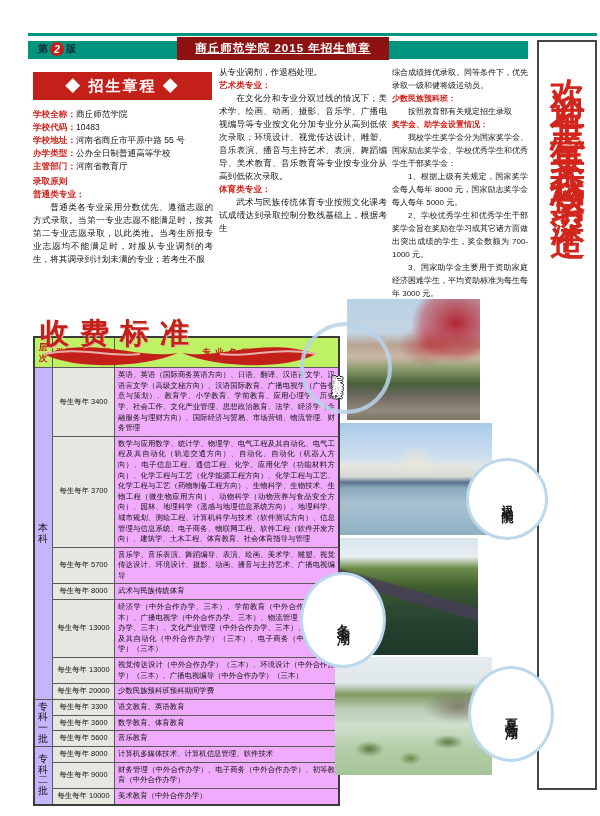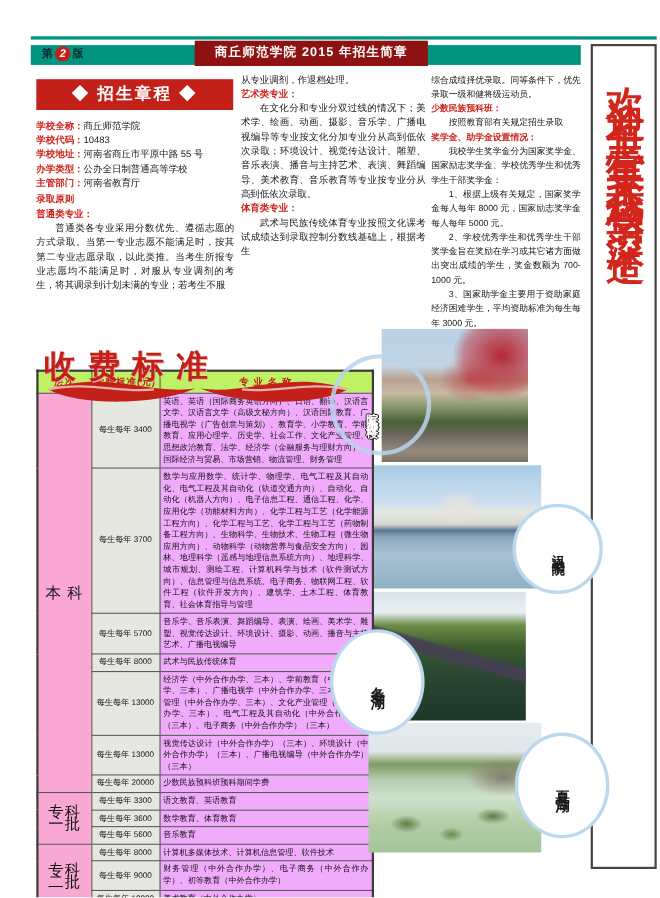--- a/index.html
+++ b/index.html
@@ -11,21 +11,21 @@
   
   .topline { position:absolute; left:28px; top:33px; width:569px; height:3px; background:#00947f; }
   .header-bar { position:absolute; left:28px; top:41px; width:500px; height:18px; background:#00947f; }
   .edition { position:absolute; left:38px; top:42px; display:flex; align-items:center; gap:2px;
              font-size:10px; font-weight:bold; color:#0e2b33; }
   .edition-circle { display:inline-flex; align-items:center; justify-content:center;
              width:14px; height:14px; border-radius:50%; background:#c3201a; color:#fff;
              font-size:10px; font-weight:bold; font-style:italic; }
   .masthead { position:absolute; left:177px; top:37px; width:212px; height:23px; background:#8e1212;
              color:#ffffff; font-size:11.5px; font-weight:bold; text-align:center; line-height:23px;
-             letter-spacing:1px; }
+             letter-spacing:1px;text-decoration:underline; }
   
   .side-banner { position:absolute; left:537px; top:40px; width:60px; height:750px;
              border:2px solid #444; background:#fff; display:flex; justify-content:center; }
   .side-banner span { writing-mode:vertical-rl; text-orientation:upright;
              font-family:"DejaVu Serif", serif; font-weight:bold; color:#d2261d;
              font-size:35px; letter-spacing:12px; margin-top:10px; }
   
   .charter-box { position:absolute; left:33px; top:72px; width:179px; height:28px; background:#c3201a;
              color:#ffffff; font-size:15px; font-weight:bold; text-align:center; line-height:28px;
              letter-spacing:2px; }
@@ -41,21 +41,21 @@
   .fee-title-wrap { position:absolute; left:40px; top:299px; width:280px; height:52px; text-align:left;margin-top:15px; }
   .fee-title { position:relative; z-index:2; font-family:"DejaVu Serif", serif; font-weight:bold;
              color:#c3201a; font-size:29px; letter-spacing:11px; text-shadow:1px 1px 0 #e9b0ab; }
   .ribbon { position:absolute; left:0; bottom:0; z-index:1; }
   
   .fee-table { position:absolute; left:33px; top:336px; border-collapse:collapse; width:307px;
              font-size:7.4px; line-height:10.6px; border:2px solid #3a3a3a; }
   .fee-table th, .fee-table td { border:1px solid #5a5a5a; padding:2px 3px; text-align:justify; }
   .fee-table th { background:#bef264; color:#c3201a; font-size:8.6px; font-weight:bold;
              padding:4px 2px; text-align:center; letter-spacing:1px; }
-  .cell-level { background:#f9a8d4; text-align:center !important; font-size:14px; width:49px;
+  .cell-level { background:#c4b5fd; text-align:center !important; font-size:10px; width:18px;
              letter-spacing:1px; }
   .cell-fee { background:#e7e7e1; text-align:center !important; width:62px; white-space:nowrap; }
   .cell-majors { background:#f0abfc; }
   
   .photo { position:absolute; z-index:1; }
   .photo-1 { left:347px; top:299px; width:133px; height:121px;
     background:
       radial-gradient(ellipse 62px 55px at 82% 20%, rgba(180,25,38,.92), rgba(190,40,50,.45) 55%, transparent 72%),
       radial-gradient(ellipse 40px 30px at 60% 38%, rgba(185,30,42,.55), transparent 70%),
       linear-gradient(180deg,#b9d2e6 0%,#c3d4e2 28%,#b9a393 38%,#c9b9a6 48%,#8a9a6c 58%,#47613a 70%,#6e685f 80%,#938a7d 92%,#7d7568 100%); }

